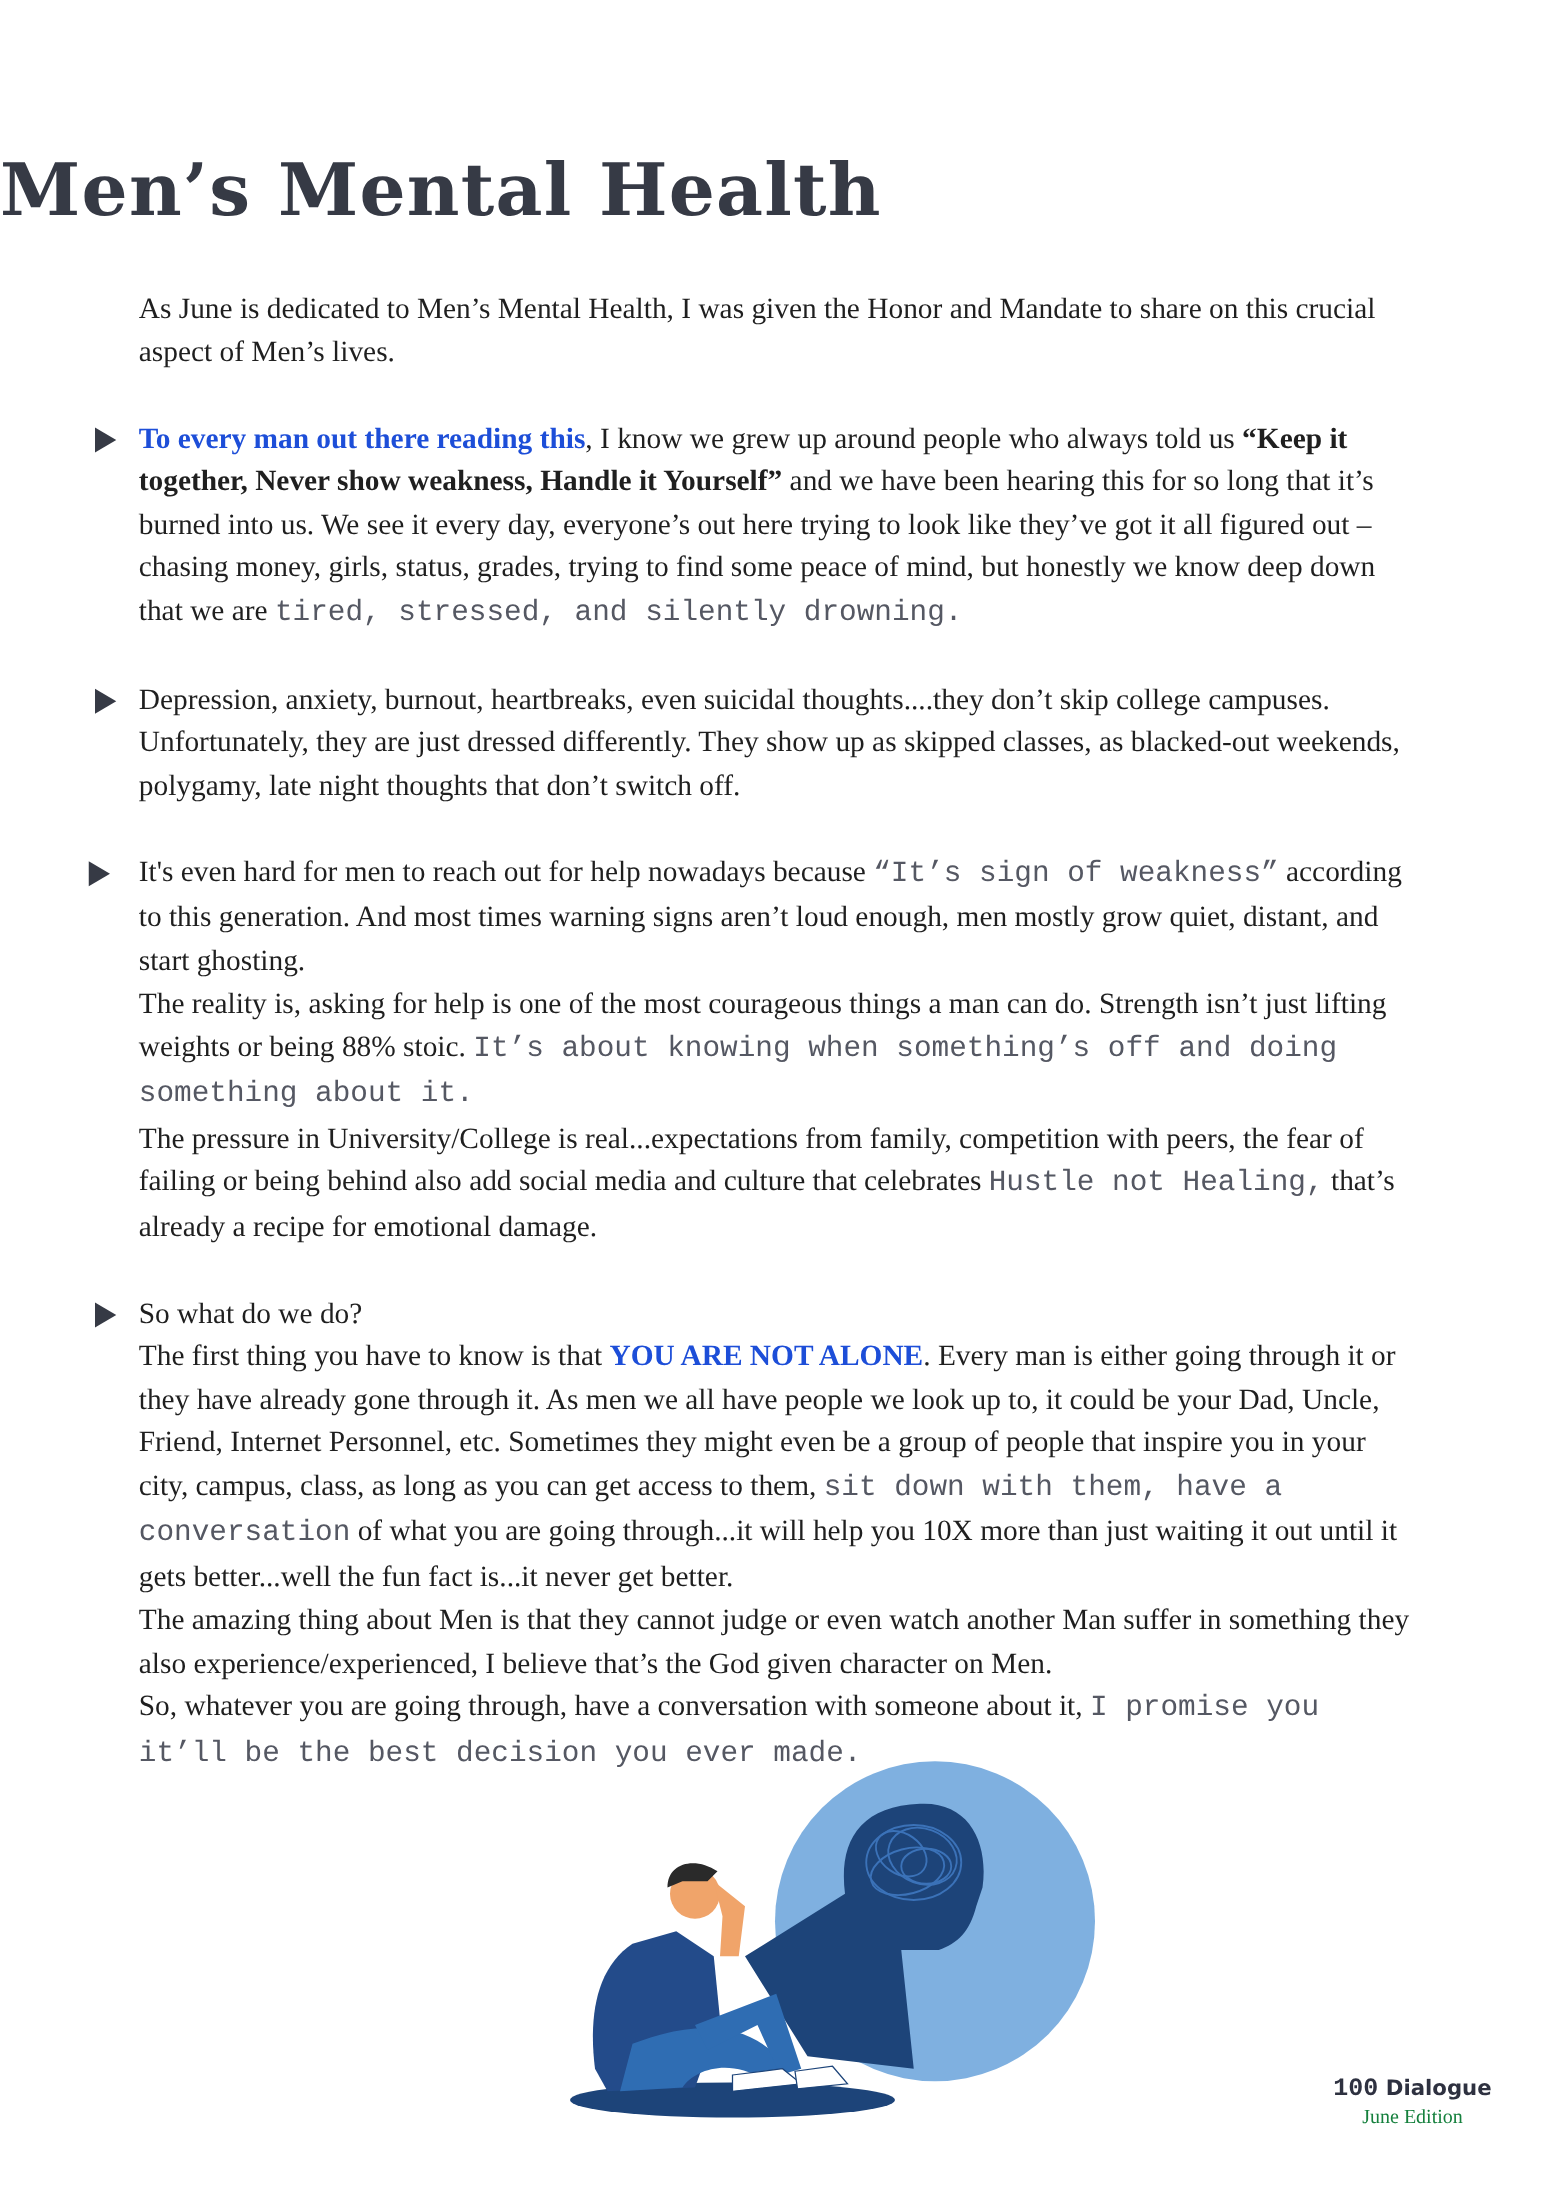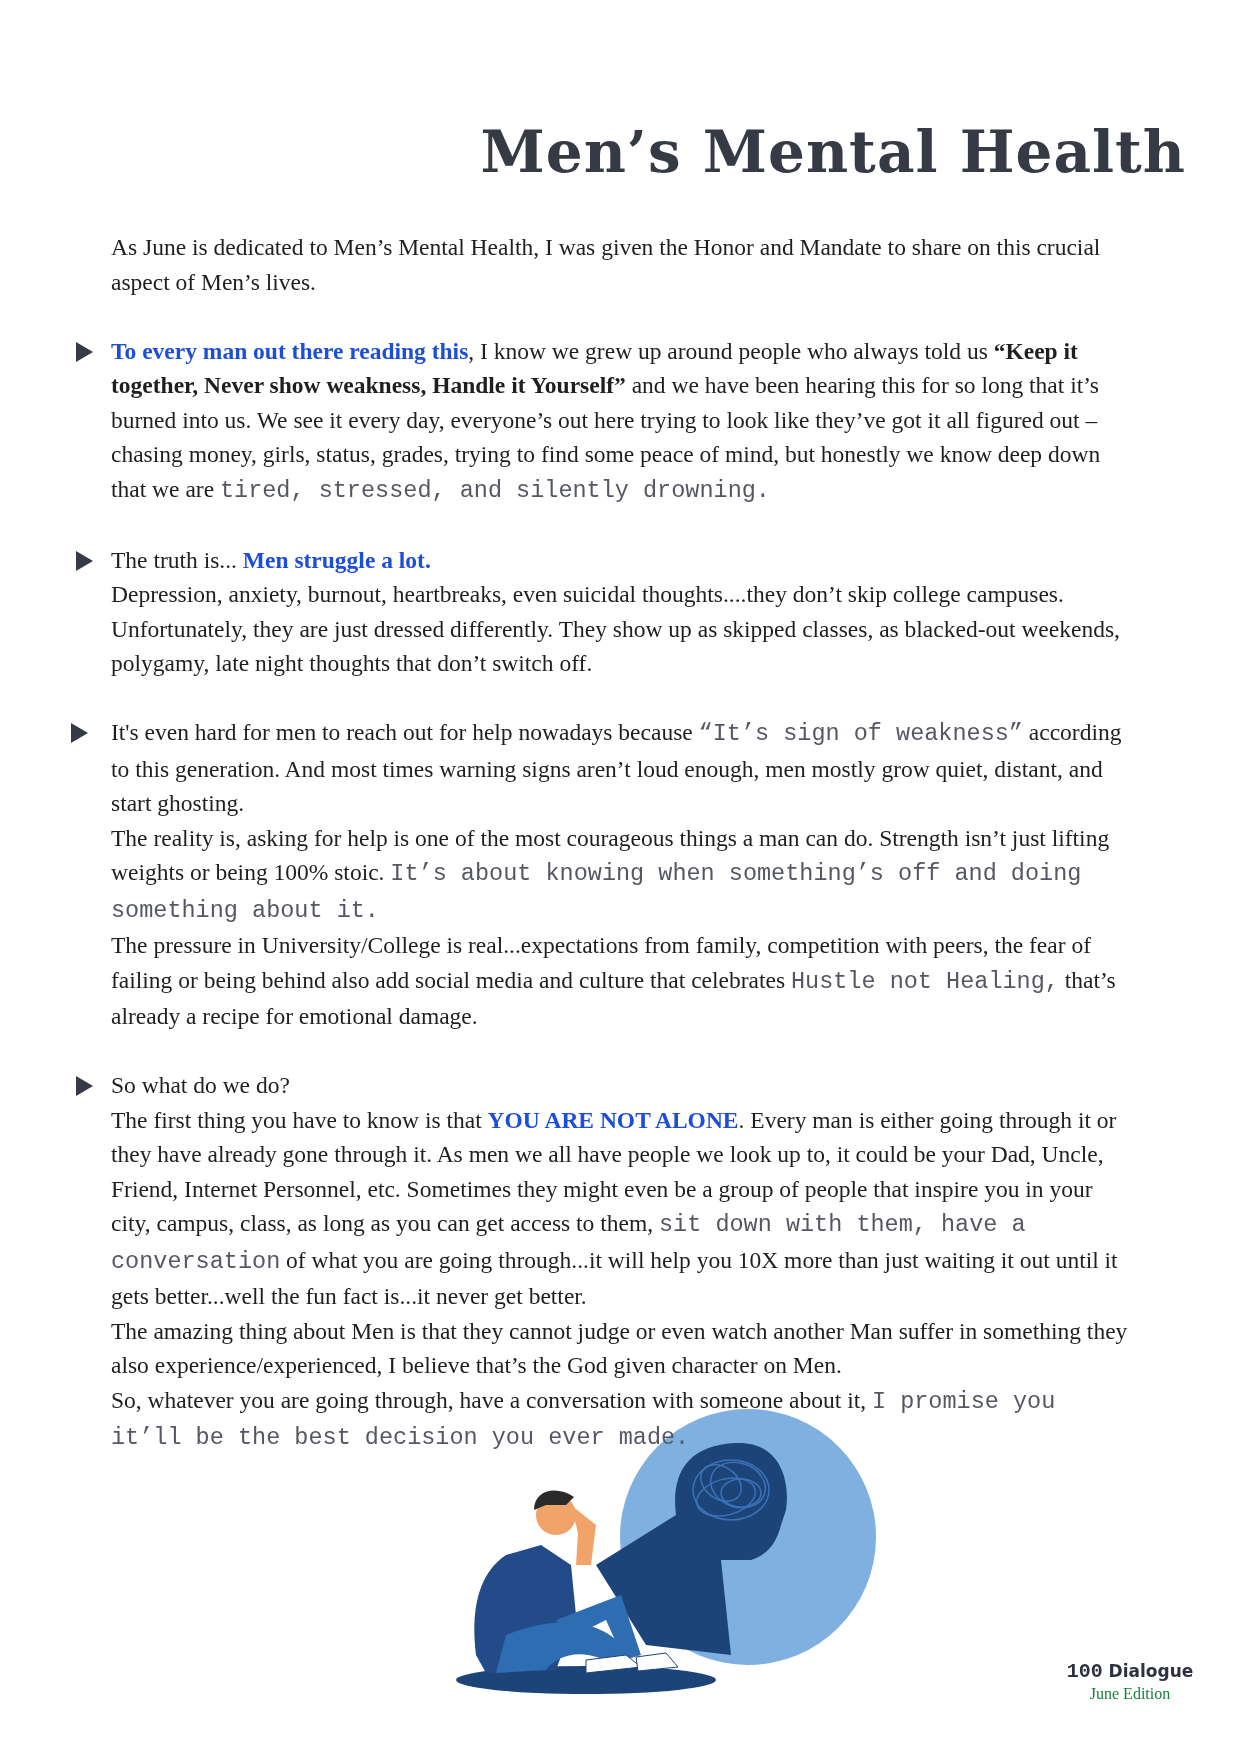--- a/index.html
+++ b/index.html
@@ -1,18 +1,18 @@
 <!DOCTYPE html>
 <html><head>
 <meta charset="utf-8">
 <style>
   html, body { margin: 0; padding: 0; background: #ffffff; }
   body { width: 1242px; height: 1755px; position: relative; overflow: hidden;
          font-family: "Liberation Serif", "DejaVu Serif", serif; color: #1f1f1f; }
-  .title { position: absolute; top: 118px; left: 0; width: 1186px; text-align: right;
+  .title { position: absolute; top: 118px; left: 0; width: 1186px; text-align: left;
            font-family: "DejaVu Serif", "Liberation Serif", serif; font-weight: bold;
            font-size: 58px; color: #363a45; letter-spacing: 1px; margin: 0; }
   .body { position: absolute; left: 111px; top: 230px; width: 1020px;
           font-size: 23.5px; line-height: 34.5px; }
   .p { margin: 0; }
   .gap { height: 34.5px; }
   .bullet { position: relative; }
   .tri { position: absolute; left: -35px; top: 8px; width: 0; height: 0;
          border-top: 10px solid transparent; border-bottom: 10px solid transparent;
          border-left: 17px solid #363a45; }
@@ -35,29 +35,28 @@
   <div class="gap"></div>
 
   <div class="bullet">
     <span class="tri"></span>
     <p class="p"><span class="bm">To every man out there reading this</span><span>, I know we grew up around people who always told us </span><span class="b">“Keep it together, Never show weakness, Handle it Yourself”</span><span> and we have been hearing this for so long that it’s burned into us. We see it every day, everyone’s out here trying to look like they’ve got it all figured out – chasing money, girls, status, grades, trying to find some peace of mind, but honestly we know deep down that we are </span><span class="muted">tired, stressed, and silently drowning.</span></p>
   </div>
   <div class="gap"></div>
 
   <div class="bullet">
     <span class="tri"></span>
-    <p class="p"><span>The truth is... </span><span class="bm">Men struggle a lot.</span></p>
     <p class="p"> Depression, anxiety, burnout, heartbreaks, even suicidal thoughts....they don’t skip college campuses. Unfortunately, they are just dressed differently. They show up as skipped classes, as blacked-out weekends, polygamy, late night thoughts that don’t switch off.</p>
   </div>
   <div class="gap"></div>
 
   <div class="bullet">
     <span class="tri" style="left:-40px"></span>
     <p class="p"><span>It's even hard for men to reach out for help nowadays because </span><span class="muted">“It’s sign of weakness”</span><span> according to this generation. And most times warning signs aren’t loud enough, men mostly grow quiet, distant, and start ghosting.</span></p>
-    <p class="p"><span>The reality is, asking for help is one of the most courageous things a man can do. Strength isn’t just lifting weights or being 100% stoic. </span><span class="muted">It’s about knowing when something’s off and doing something about it.</span></p>
+    <p class="p"><span>The reality is, asking for help is one of the most courageous things a man can do. Strength isn’t just lifting weights or being 88% stoic. </span><span class="muted">It’s about knowing when something’s off and doing something about it.</span></p>
     <p class="p"><span>The pressure in University/College is real...expectations from family, competition with peers, the fear of failing or being behind also add social media and culture that celebrates </span><span class="muted">Hustle not Healing,</span><span> that’s already a recipe for emotional damage.</span></p>
   </div>
   <div class="gap"></div>
 
   <div class="bullet">
     <span class="tri"></span>
     <p class="p"> So what do we do?</p>
     <p class="p"><span>The first thing you have to know is that </span><span class="bm">YOU ARE NOT ALONE</span><span>. Every man is either going through it or they have already gone through it. As men we all have people we look up to, it could be your Dad, Uncle, Friend, Internet Personnel, etc. Sometimes they might even be a group of people that inspire you in your city, campus, class, as long as you can get access to them, </span><span class="muted">sit down with them, have a conversation</span><span> of what you are going through...it will help you 10X more than just waiting it out until it gets better...well the fun fact is...it never get better.</span></p>
     <p class="p">The amazing thing about Men is that they cannot judge or even watch another Man suffer in something they also experience/experienced, I believe that’s the God given character on Men.</p>
     <p class="p" style="position:relative;z-index:2"><span>So, whatever you are going through, have a conversation with someone about it, </span><span class="muted">I promise you it’ll be the best decision you ever made.</span></p>

